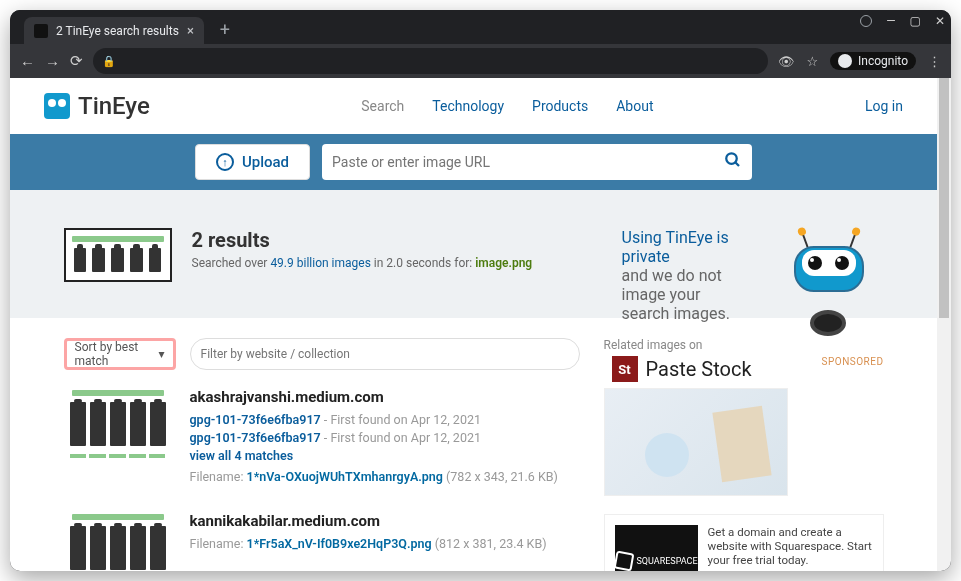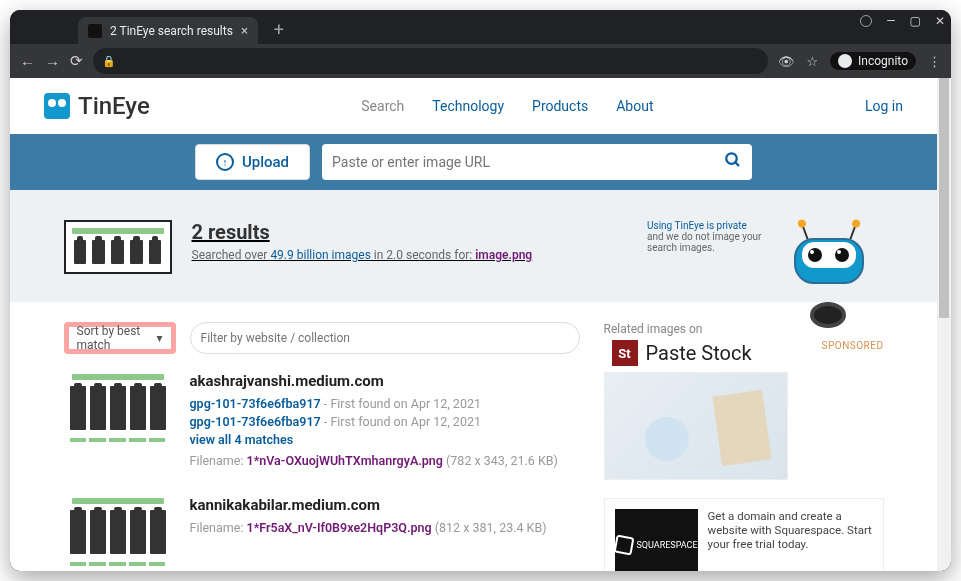--- a/index.html
+++ b/index.html
@@ -1,20 +1,20 @@
 <!DOCTYPE html>
 <html><head>
 <meta charset="utf-8">
 <style>
   * { margin: 0; padding: 0; box-sizing: border-box; font-family: -apple-system, BlinkMacSystemFont, "Segoe UI", Roboto, sans-serif; }
   body { width: 961px; height: 581px; background: #fff; overflow: hidden; position: relative; }
   .shadow-frame { position: absolute; inset: 10px; border-radius: 10px; box-shadow: 0 8px 24px rgba(0,0,0,.35); overflow: hidden; background:#202124; }
   
   .chrome-top { background:#202124; color:#cfcfcf; }
-  .tabstrip { display:flex; align-items:flex-end; height:34px; position:relative; padding-left:21px;margin-left:47px;}
+  .tabstrip { display:flex; align-items:flex-end; height:34px; position:relative; padding-left:14px;}
   .tab { display:flex; align-items:center; gap:8px; background:#35363a; color:#e8eaed; font-size:12px; padding:6px 10px; border-radius:8px 8px 0 0; max-width:200px; }
   .tab .favicon { width:14px; height:14px; background:#111; display:inline-block; border-radius:2px;}
   .tab .close { font-size:13px; opacity:.8; cursor:pointer;}
   .newtab { margin-left:8px; font-size:18px; color:#9aa0a6; cursor:pointer; padding:4px 8px;}
   .winctrl { position:absolute; right:6px; top:4px; display:flex; gap:14px; color:#cfcfcf; font-size:12px; align-items:center;}
   .winctrl span { cursor:pointer; }
   .incdot { width:12px; height:12px; border-radius:50%; border:1px solid #9aa0a6; display:inline-block; }
   .toolbar { display:flex; align-items:center; gap:10px; height:34px; padding:0 10px; background:#35363a;}
   .navicon { color:#cfcfcf; font-size:15px; cursor:pointer; }
   .omnibox { flex:1; display:flex; align-items:center; background:#202124; border-radius:20px; height:26px; padding:0 10px; color:#9aa0a6; font-size:12px; gap:6px;}
@@ -42,64 +42,64 @@
   .login { font-size:14px; color:#0a5d9c; cursor:pointer;}
   
   .blebar { background:#3b7ba6; height:56px; display:flex; align-items:center; justify-content:center; gap:12px; }
   .upload-btn { background:#fff; border-radius:4px; padding:8px 20px; display:flex; align-items:center; gap:8px; color:#0a5d9c; font-size:15px; font-weight:500; cursor:pointer; border:1px solid #ddd;}
   .upload-btn .upicon { width:18px; height:18px; border:2px solid #0a5d9c; border-radius:50%; display:inline-flex; align-items:center; justify-content:center; font-size:11px; color:#0a5d9c;}
   .url-box { background:#fff; border-radius:4px; width:430px; height:36px; display:flex; align-items:center; padding:0 10px; }
   .url-box input { flex:1; border:0; outline:0; font-size:14px; color:#555; }
   .url-box .search { color:#0a5d9c; font-size:16px; cursor:pointer;}
   
   .band { background:#eef1f3; padding:22px 0 20px; }
-  .band-inner { width:820px; margin:8px auto; display:flex; gap:20px; position:relative;text-decoration:underline; }
+  .band-inner { width:820px; margin:16px auto; display:flex; gap:20px; position:relative; }
   .thumb { width:108px; height:54px; border:2px solid #222; background:#fff; position:relative;}
   .thumb::before { content:""; position:absolute; top:6px; left:6px; right:6px; height:6px; background:#8bc98b; border-radius:1px;}
   .keys { position:absolute; top:18px; left:8px; right:8px; bottom:8px; display:flex; gap:6px; }
   .keys span { flex:1; background:#333; border-radius:1px; position:relative;}
   .keys span::before { content:""; position:absolute; top:-4px; left:25%; right:25%; height:6px; background:#333; border-radius:2px;}
   .results-head h2 { font-size:20px; font-weight:700; color:#333; margin-bottom:4px;}
   .results-head p { font-size:12px; color:#666; }
   .results-head p a { color:#0a5d9c; text-decoration:none;}
-  .results-head p strong { color:#701a75; font-weight:600;}
+  .results-head p strong { color:#4d7c0f; font-weight:600;}
   .band-right { position:absolute; right:0; top:0; display:flex; gap:12px; align-items:flex-start;}
-  .privacy { font-size:10px; color:#666; max-width:140px; }
+  .privacy { font-size:16px; color:#666; max-width:140px; }
   .privacy .pline1 { color:#0a5d9c;}
   .robot { width:110px; height:110px; position:relative;}
   .robot .body { position:absolute; top:18px; left:20px; width:70px; height:46px; background:#1199cd; border-radius:20px; border:2px solid #2b6d94;}
   .robot .eyepanel { position:absolute; top:22px; left:28px; width:54px; height:26px; background:#fff; border-radius:12px; display:flex; align-items:center; justify-content:space-around;}
   .robot .eyepanel b { width:14px; height:14px; background:#111; border-radius:50%; display:inline-block; position:relative;}
   .robot .eyepanel b::after{content:"";position:absolute;top:2px;left:2px;width:4px;height:4px;background:#fff;border-radius:50%;}
   .robot .ant { position:absolute; width:2px; height:16px; background:#333; top:4px;}
   .robot .ant.l{left:30px; transform:rotate(-20deg);} .robot .ant.r{right:30px; transform:rotate(20deg);}
   .robot .ant::before{content:"";position:absolute;top:-5px;left:-3px;width:8px;height:8px;background:#f5a623;border-radius:50%;}
   .robot .wheel { position:absolute; bottom:2px; left:36px; width:36px; height:26px; background:#222; border-radius:18px/13px; border:4px solid #444;}
   
   .main { width:820px; margin:20px auto 0; display:flex; gap:24px; }
   .leftcol { width:516px; }
   .controls { display:flex; gap:14px; margin-bottom:18px; }
-  .sortbox { border:5px solid #fca5a5; border-radius:4px; height:32px; width:112px; display:flex; align-items:center; justify-content:space-between; padding:0 8px; font-size:12px; color:#555; cursor:pointer;}
+  .sortbox { border:3px solid #fca5a5; border-radius:4px; height:32px; width:112px; display:flex; align-items:center; justify-content:space-between; padding:0 8px; font-size:12px; color:#555; cursor:pointer;}
   .filterbox { border:1px solid #ddd; border-radius:16px; height:32px; flex:1; padding:0 10px; font-size:12px; color:#999; display:flex; align-items:center;}
   .filterbox input { border:0; outline:0; width:100%; font-size:12px; color:#555;}
   .result { display:flex; gap:18px; margin-bottom:28px; }
   .result .rthumb { width:108px; height:70px; background:#fff; position:relative; flex-shrink:0;}
   .rthumb .head { position:absolute; top:2px; left:8px; right:8px; height:6px; background:#8bc98b; border-radius:1px;}
   .rthumb .rkeys { position:absolute; top:14px; left:6px; right:6px; bottom:12px; display:flex; gap:4px;}
   .rthumb .rkeys span{ flex:1; background:#333; border-radius:1px; position:relative;}
   .rthumb .rkeys span::before{content:"";position:absolute;top:-3px;left:25%;right:25%;height:4px;background:#333;border-radius:2px;}
   .rthumb .caps { position:absolute; bottom:0; left:6px; right:6px; display:flex; gap:3px;}
   .rthumb .caps b { flex:1; height:4px; background:#8bc98b; display:inline-block;}
   .rtext h3 { font-size:15px; font-weight:700; color:#222; margin-bottom:6px;}
   .rtext .linkline { font-size:12.5px; margin-bottom:3px;}
   .rtext .linkline a { color:#0a5d9c; font-weight:600; text-decoration:none;}
   .rtext .linkline span { color:#999; font-weight:400;}
   .rtext .viewall { font-size:12.5px; color:#0a5d9c; font-weight:600; cursor:pointer; display:block; margin-bottom:6px;}
   .rtext .fname { font-size:12.5px; color:#666;}
-  .rtext .fname a { color:#701a75; font-weight:600; text-decoration:none;}
+  .rtext .fname a { color:#0369a1; font-weight:600; text-decoration:none;}
   .rtext .fname span { color:#999;}
   
   .rightcol { width:280px; }
   .rlabel { font-size:12px; color:#888; margin-bottom:4px;}
   .adobe { display:flex; align-items:center; gap:8px; margin-bottom:6px;padding-left:8px;}
   .adobe .st { width:26px; height:26px; background:#8b1a1a; color:#fff; font-weight:700; font-size:13px; display:flex; align-items:center; justify-content:center;}
   .adobe .name { font-size:20px; color:#222;}
   .sponsored { font-size:10px; color:#d89050; letter-spacing:.5px; text-align:right; margin-bottom:20px;}
   .stockimg { width:184px; height:108px; background:linear-gradient(135deg,#e8eef4,#d9e4ec); position:relative; border:1px solid #eee; margin-bottom:18px;}
   .stockimg::before{content:"";position:absolute;left:40px;top:44px;width:44px;height:44px;border-radius:50%;background:#cfe3f1;}

